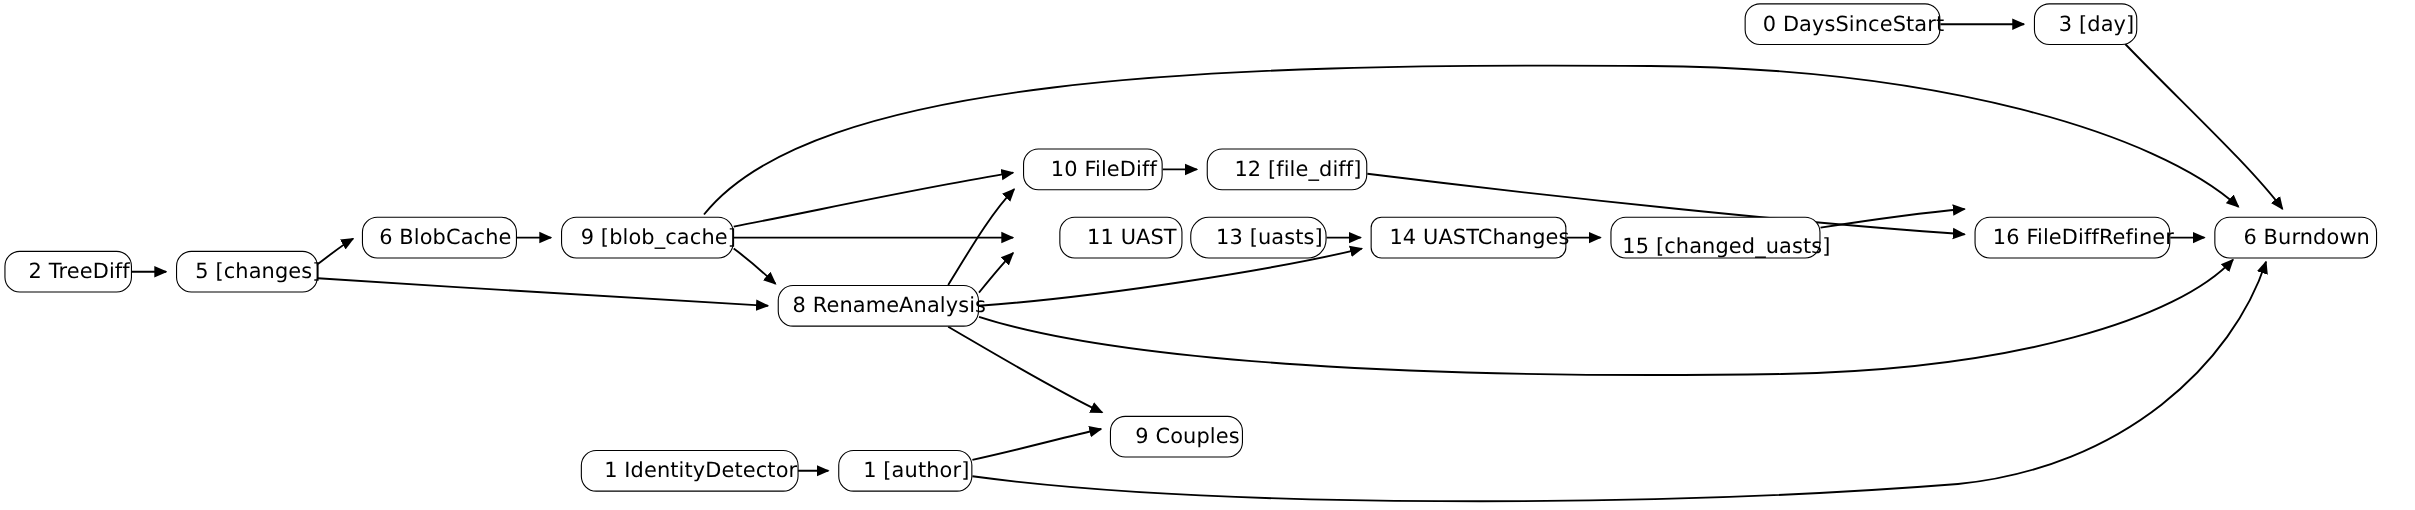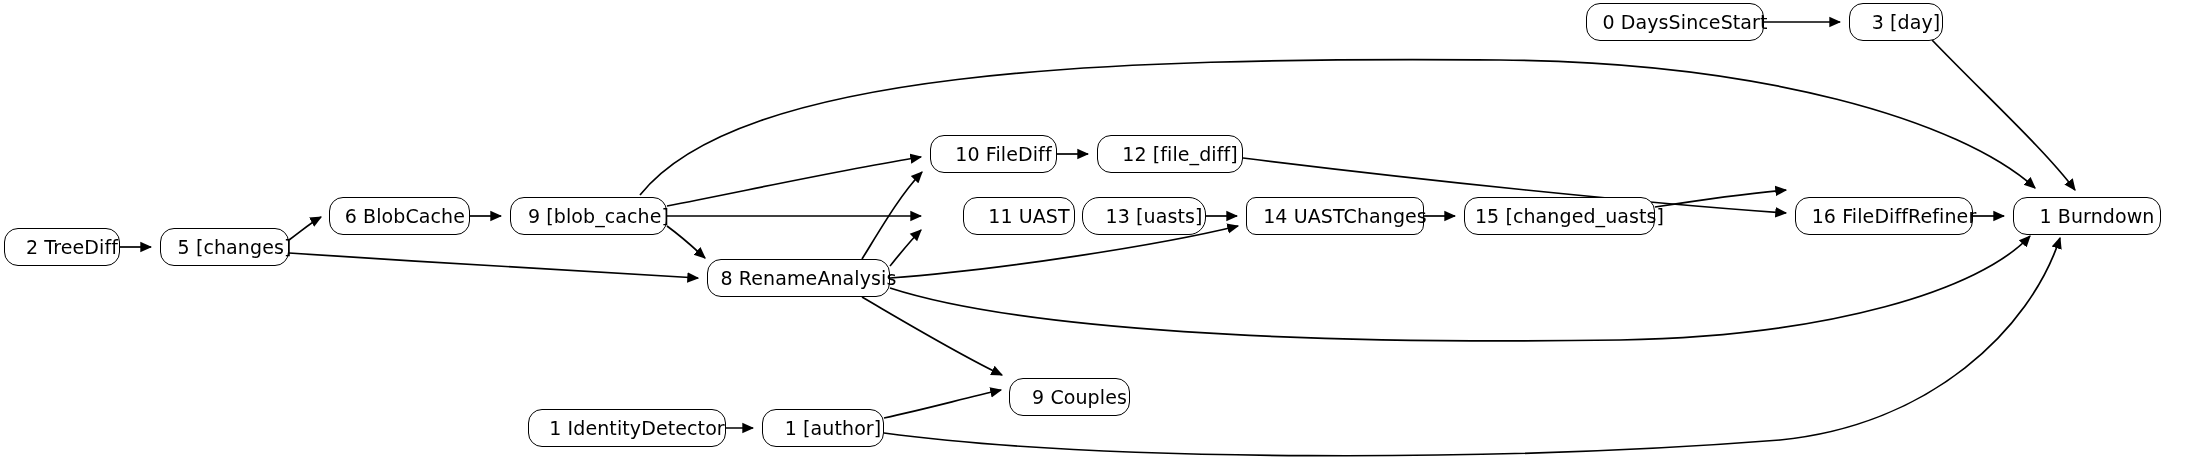--- a/index.html
+++ b/index.html
@@ -95,28 +95,28 @@
       </div>
       <div class="node" style="left: 1097px; top: 135px; width: 146px; height: 38px;">
         <span class="lbl">12 [file_diff]</span>
       </div>
       <div class="node" style="left: 1082px; top: 197px; width: 124px; height: 38px; border-radius: 17px;">
         <span class="lbl">13 [uasts]</span>
       </div>
       <div class="node" style="left: 1246px; top: 197px; width: 178px; height: 38px; border-radius: 10px;">
         <span class="lbl">14 UASTChanges</span>
       </div>
-      <div class="node" style="left: 1464px; top: 197px; width: 191px; height: 38px;">
+      <div class="node" style="left: 1464px; top: 197px; width: 191px; height: 38px; align-items: flex-end;">
         <span class="lbl">15 [changed_uasts]</span>
       </div>
       <div class="node" style="left: 1795px; top: 197px; width: 178px; height: 38px;">
         <span class="lbl">16 FileDiffRefiner</span>
       </div>
       <div class="node" style="left: 2013px; top: 197px; width: 148px; height: 38px;">
-        <span class="lbl">1 Burndown</span>
+        <span class="lbl">6 Burndown</span>
       </div>
       <div class="node" style="left: 1009px; top: 378px; width: 121px; height: 38px;">
         <span class="lbl">9 Couples</span>
       </div>
       <div class="node" style="left: 528px; top: 409px; width: 198px; height: 38px;">
         <span class="lbl">1 IdentityDetector</span>
       </div>
       <div class="node" style="left: 762px; top: 409px; width: 122px; height: 38px;">
         <span class="lbl">1 [author]</span>
       </div>

